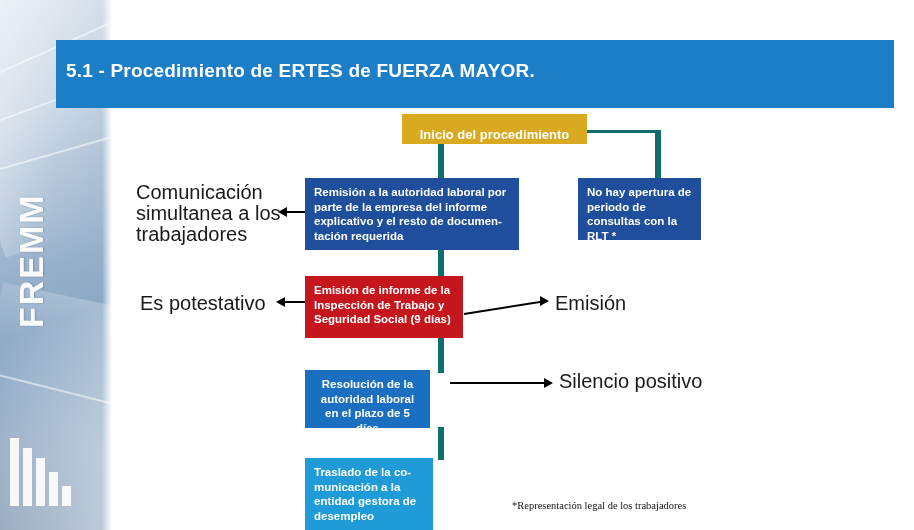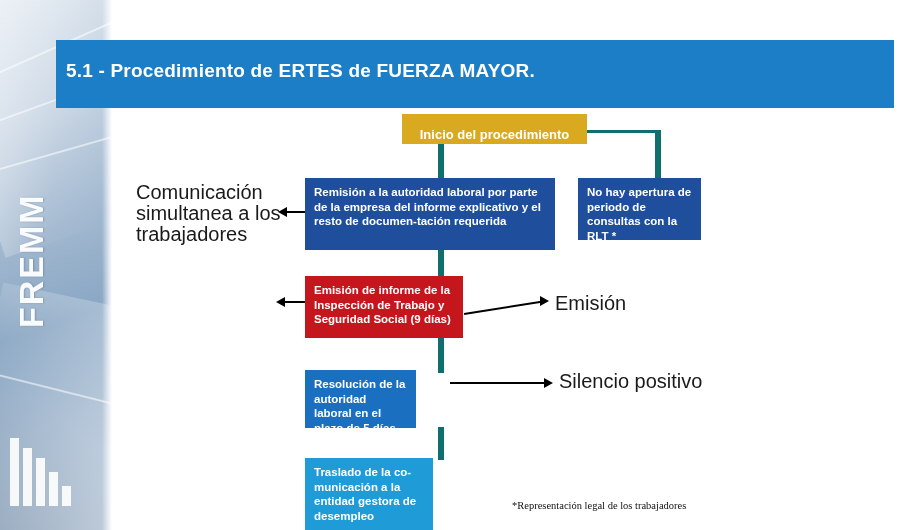--- a/index.html
+++ b/index.html
@@ -202,34 +202,35 @@
 
   <div class="connector" style="left:327px; top:20px; width:218px; height:3px;"></div>
   <div class="connector" style="left:326px; top:20px; width:6px; height:52px;"></div>
   <div class="connector" style="left:543px; top:20px; width:6px; height:52px;"></div>
   <div class="connector" style="left:326px; top:135px; width:6px; height:32px;"></div>
   <div class="connector" style="left:326px; top:228px; width:6px; height:35px;"></div>
   <div class="connector" style="left:326px; top:317px; width:6px; height:33px;"></div>
 
   <div class="node gold" style="left:290px; top:4px; width:185px; height:30px;">Inicio del procedimiento</div>
 
-  <div class="node blue-dark" style="left:193px; top:68px; width:250px; height:72px;">Remisión a la autoridad laboral por parte de la empresa del informe explicativo y el resto de documen-tación requerida</div>
+  <div class="node blue-dark" style="left:193px; top:68px; width:214px; height:72px;">Remisión a la autoridad laboral por parte de la empresa del informe explicativo y el resto de documen-tación requerida</div>
 
   <div class="node blue-dark" style="left:466px; top:68px; width:123px; height:62px;">No hay apertura de periodo de consultas con la RLT *</div>
 
   <div class="node red" style="left:193px; top:166px; width:158px; height:62px;">Emisión de informe de la Inspección de Trabajo y Seguridad Social (9 días)</div>
 
-  <div class="node blue-mid" style="left:193px; top:260px; width:111px; height:58px;">Resolución de la autoridad laboral en el plazo de 5 días</div>
+  <div class="node blue-mid" style="left:193px; top:260px; width:125px; height:58px;text-align:center;">Resolución de la autoridad laboral en el plazo de 5 días</div>
 
   <div class="node blue-light" style="left:193px; top:348px; width:128px; height:72px;">Traslado de la co-municación a la entidad gestora de desempleo</div>
 
   <div class="side-label" style="left:24px; top:72px; width:150px;">Comunicación simultanea  a los trabajadores</div>
   <div class="arrow-line" style="left:173px; top:101px; width:20px;"></div>
   <div class="arrow-head left" style="left:166px; top:97px;"></div>
 
+  <div class="side-label" style="left:28px; top:183px; width:140px;">Es potestativo</div>
   <div class="arrow-line" style="left:171px; top:191px; width:22px;"></div>
   <div class="arrow-head left" style="left:164px; top:187px;"></div>
 
   <div class="arrow-line" style="left:352px; top:203px; width:80px; transform:rotate(-9deg); transform-origin:left center;"></div>
   <div class="arrow-head right" style="left:428px; top:186px;"></div>
   <div class="side-label" style="left:443px; top:183px; width:130px;">Emisión</div>
 
   <div class="arrow-line" style="left:338px; top:272px; width:98px;"></div>
   <div class="arrow-head right" style="left:432px; top:268px;"></div>
   <div class="side-label" style="left:447px; top:261px; width:180px;">Silencio positivo</div>

